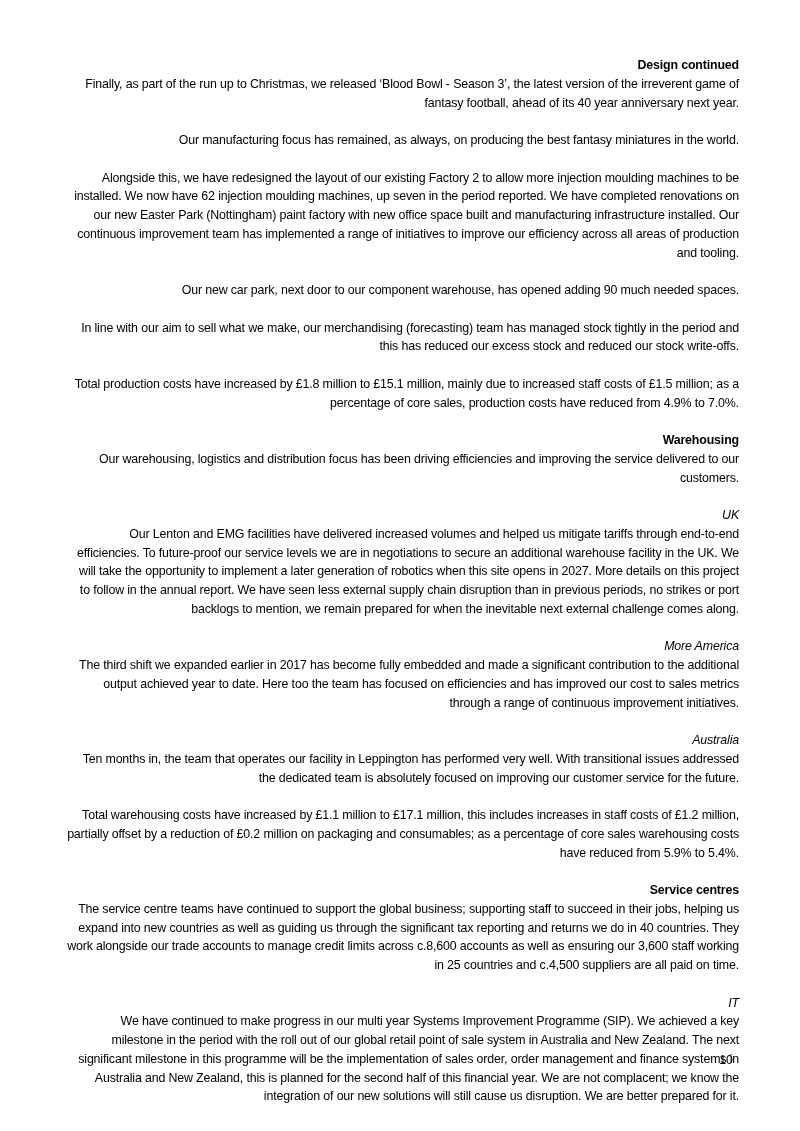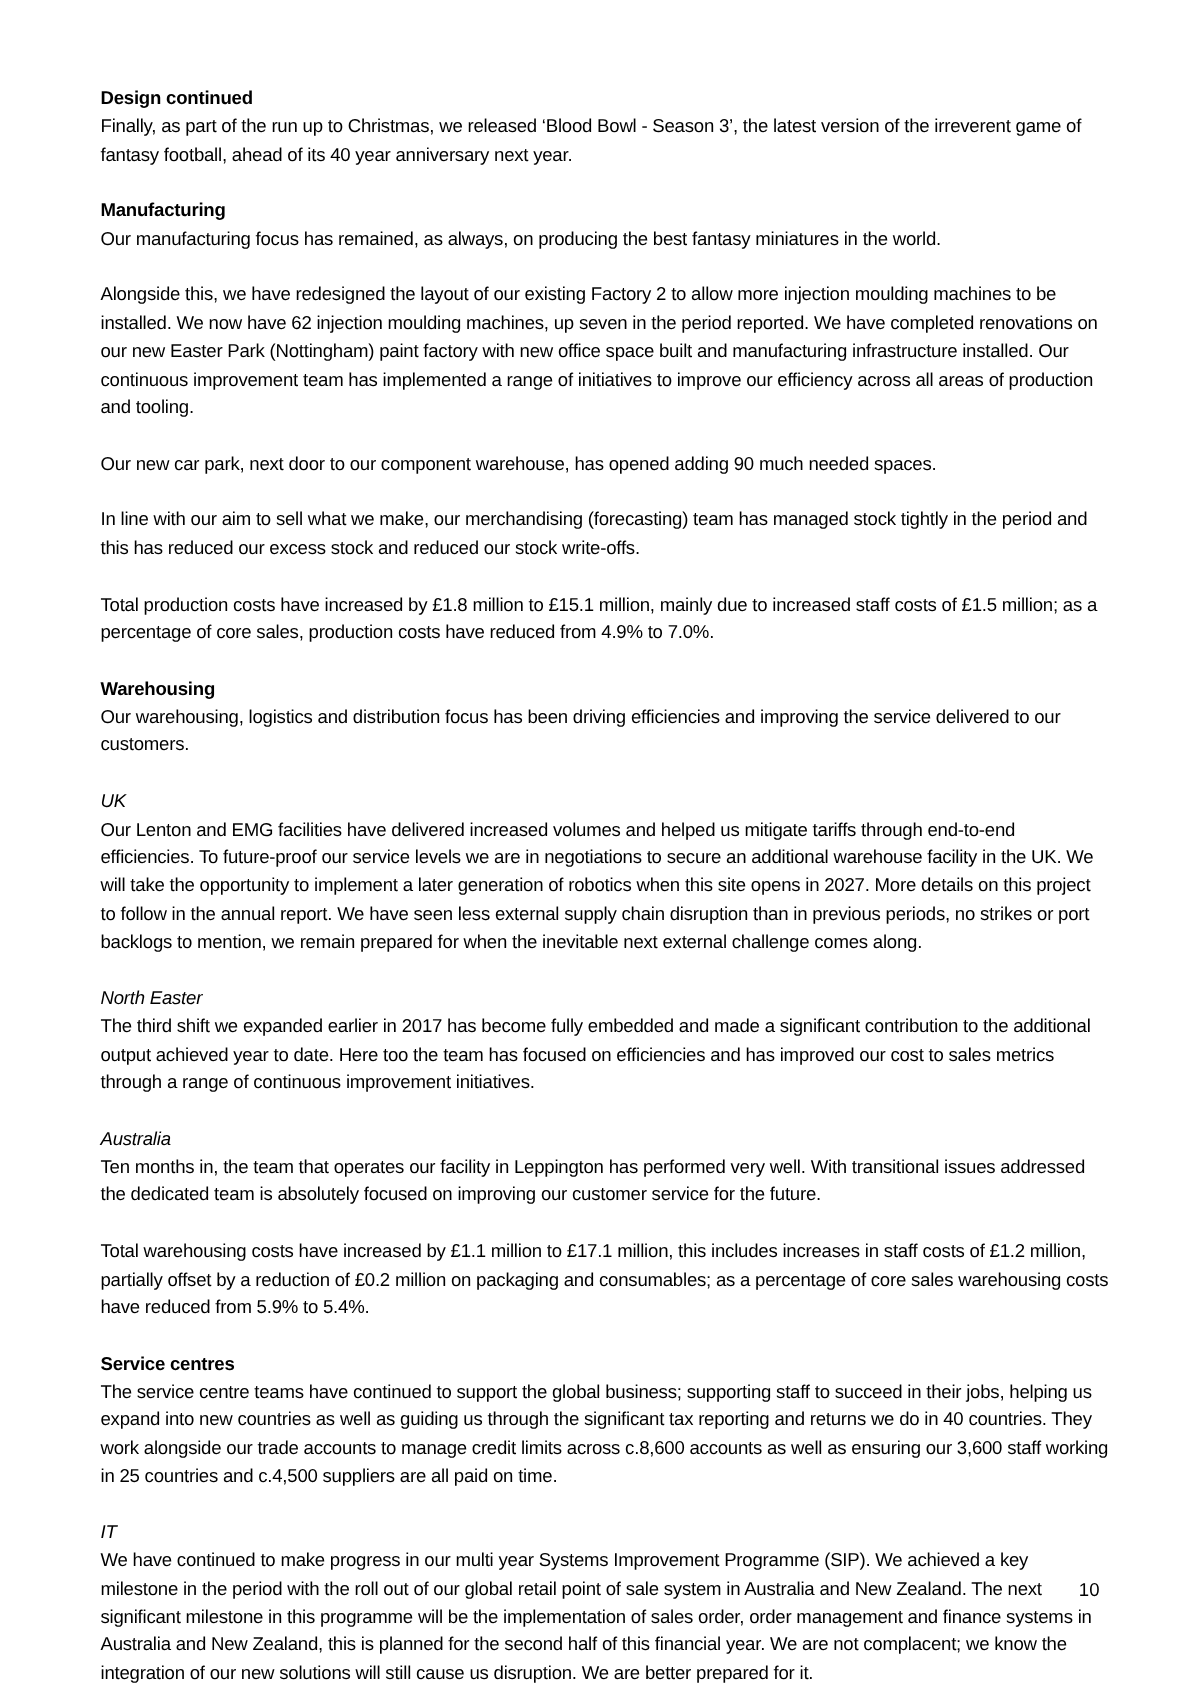--- a/index.html
+++ b/index.html
@@ -19,20 +19,21 @@
       position: absolute;
       left: 67px;
       top: 56px;
       width: 672px;
       font-size: 12.4px;
       line-height: 18.75px;
       letter-spacing: -0.15px;
     }
     .block {
       margin: 0 0 18.75px 0;
+      text-align: right;
     }
     .heading {
       font-weight: bold;
       display: block;
     }
     .subheading {
       font-style: italic;
       display: block;
     }
     p {
@@ -50,21 +51,20 @@
 <body>
 
 <div class="page">
 
   <div class="block">
     <span class="heading">Design continued</span>
     <p>Finally, as part of the run up to Christmas, we released ‘Blood Bowl - Season 3’, the latest version of the irreverent game of fantasy football, ahead of its 40 year anniversary next year.</p>
   </div>
 
   <div class="block">
-    <span class="heading">Manufacturing</span>
     <p>Our manufacturing focus has remained, as always, on producing the best fantasy miniatures in the world.</p>
   </div>
   <div class="block">
     <p>Alongside this, we have redesigned the layout of our existing Factory 2 to allow more injection moulding machines to be installed. We now have 62 injection moulding machines, up seven in the period reported. We have completed renovations on our new Easter Park (Nottingham) paint factory with new office space built and manufacturing infrastructure installed. Our continuous improvement team has implemented a range of initiatives to improve our efficiency across all areas of production and tooling.</p>
   </div>
   <div class="block">
     <p>Our new car park, next door to our component warehouse, has opened adding 90 much needed spaces.</p>
   </div>
   <div class="block">
     <p>In line with our aim to sell what we make, our merchandising (forecasting) team has managed stock tightly in the period and this has reduced our excess stock and reduced our stock write-offs.</p>
@@ -75,21 +75,21 @@
 
   <div class="block">
     <span class="heading">Warehousing</span>
     <p>Our warehousing, logistics and distribution focus has been driving efficiencies and improving the service delivered to our customers.</p>
   </div>
   <div class="block">
     <span class="subheading">UK</span>
     <p>Our Lenton and EMG facilities have delivered increased volumes and helped us mitigate tariffs through end-to-end efficiencies. To future-proof our service levels we are in negotiations to secure an additional warehouse facility in the UK. We will take the opportunity to implement a later generation of robotics when this site opens in 2027. More details on this project to follow in the annual report. We have seen less external supply chain disruption than in previous periods, no strikes or port backlogs to mention, we remain prepared for when the inevitable next external challenge comes along.</p>
   </div>
   <div class="block">
-    <span class="subheading">North Easter</span>
+    <span class="subheading">More America</span>
     <p>The third shift we expanded earlier in 2017 has become fully embedded and made a significant contribution to the additional output achieved year to date. Here too the team has focused on efficiencies and has improved our cost to sales metrics through a range of continuous improvement initiatives.</p>
   </div>
   <div class="block">
     <span class="subheading">Australia</span>
     <p>Ten months in, the team that operates our facility in Leppington has performed very well. With transitional issues addressed the dedicated team is absolutely focused on improving our customer service for the future.</p>
   </div>
   <div class="block">
     <p>Total warehousing costs have increased by £1.1 million to £17.1 million, this includes increases in staff costs of £1.2 million, partially offset by a reduction of £0.2 million on packaging and consumables; as a percentage of core sales warehousing costs have reduced from 5.9% to 5.4%.</p>
   </div>
 

